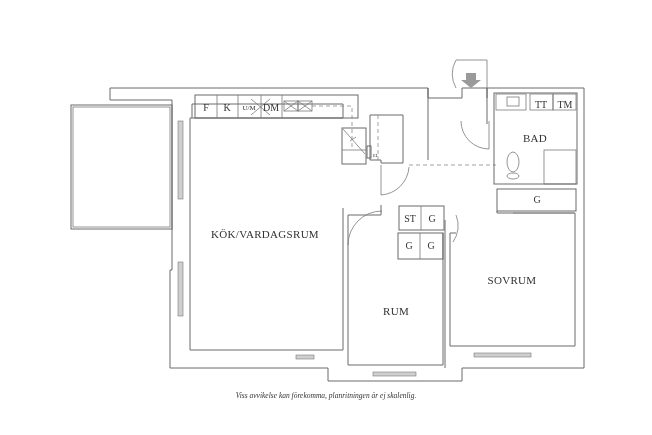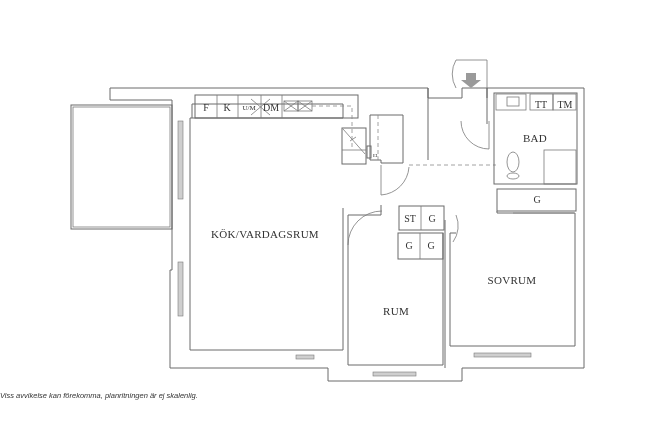--- a/index.html
+++ b/index.html
@@ -7,22 +7,22 @@
     #plan { position: absolute; left: 0; top: 0; }
     .wall { fill: none; stroke: #6a6a6a; stroke-width: 1; }
     .thin { fill: none; stroke: #7a7a7a; stroke-width: 0.8; }
     .dash { fill: none; stroke: #8a8a8a; stroke-width: 0.8; stroke-dasharray: 4 3; }
     .win { fill: #cfcfcf; stroke: #7a7a7a; stroke-width: 0.6; }
     .lbl { font-family: "Liberation Serif", "DejaVu Serif", serif; fill: #333; }
     .room { font-size: 11px; letter-spacing: 0.3px; }
     .fix { font-size: 10px; }
     .small { font-size: 7px; }
     .tiny { font-size: 4.5px; }
-    .note { position: absolute; left: 0; width: 652px; top: 391px; text-align: left;
-            font-family: Liberation Sans, sans-serif; font-style: italic;
+    .note { position: absolute; left: 0; width: 652px; top: 391px; text-align: center;
+            font-family: Liberation Serif, serif; font-style: italic;
             font-size: 7.5px; color: #333; }
   </style>
 </head>
 <body>
 
 <svg id="plan" width="652" height="435" viewBox="0 0 652 435">
 
   <path class="wall" d="M110,88 L428,88 L428,98 L462,98 L462,88 L584,88 L584,368 L462,368 L462,381 L440,381 L440,381 L328,381 L328,368 L170,368 L170,270 L172,270 L172,222 L172,100 L110,100 Z"></path>
 
   <rect class="wall" x="71" y="105" width="101" height="124"></rect>

